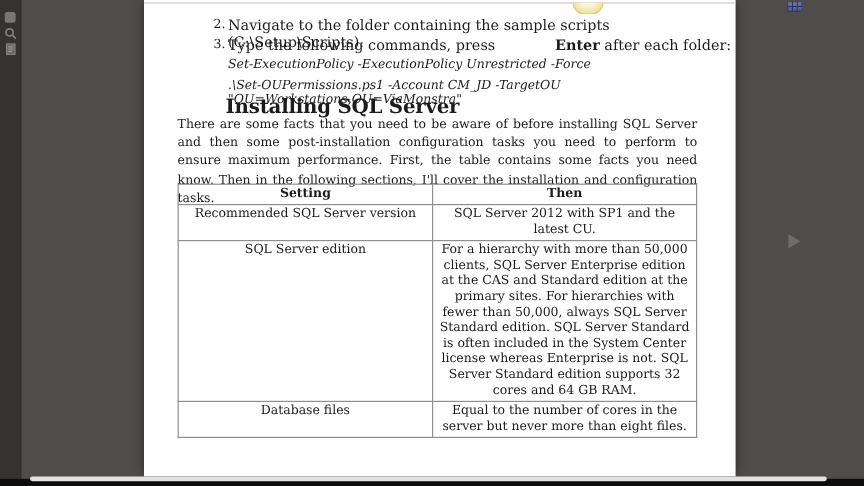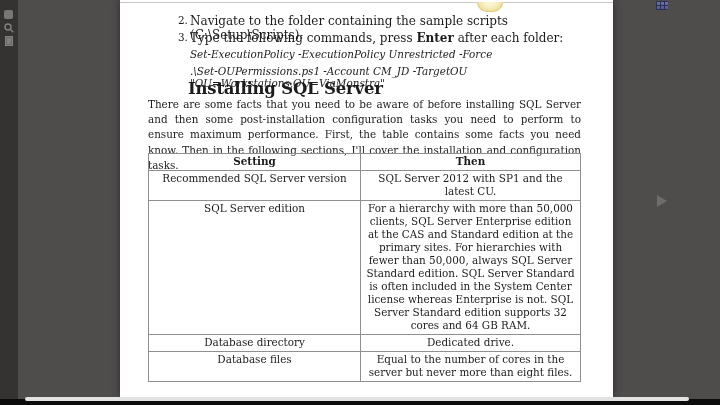--- a/index.html
+++ b/index.html
@@ -44,21 +44,21 @@
         background:
           linear-gradient(#2c3050 1px,transparent 1px) 0 0/12px 4px,
           linear-gradient(90deg,#2c3050 1px,transparent 1px) 0 0/4px 9px,
           linear-gradient(#6a77c0,#4c5690);
         border-radius:1px;}
 
   
   .bottom-black{position:absolute;left:0;bottom:0;width:720px;height:6px;background:#0c0c0c;}
   .h-scrollbar{position:absolute;left:25px;bottom:4px;width:664px;height:4px;
         background:#e2e2e2;border-radius:2px;cursor:pointer;}
-  b{font-weight:bold;}
+  b{font-weight:bold;margin-left:46px;}
 </style>
 </head>
 <body>
 
 <div class="screen">
 
   <div class="left-strip">
     <div class="strip-icon thumb-sq"></div>
     <svg class="strip-icon" style="top:23px" width="10" height="10" viewBox="0 0 10 10">
       <circle cx="4" cy="4" r="3" stroke="#9c9c9c" stroke-width="1.4" fill="none"></circle>
@@ -103,24 +103,20 @@
       <tbody>
           <tr>
             <td>Recommended SQL Server version</td>
             <td>SQL Server 2012 with SP1 and the latest CU.</td>
           </tr>
           <tr>
             <td>SQL Server edition</td>
             <td>For a hierarchy with more than 50,000 clients, SQL Server Enterprise edition at the CAS and Standard edition at the primary sites. For hierarchies with fewer than 50,000, always SQL Server Standard edition. SQL Server Standard is often included in the System Center license whereas Enterprise is not. SQL Server Standard edition supports 32 cores and 64 GB RAM.</td>
           </tr>
           <tr>
-            <td>Database directory</td>
-            <td>Dedicated drive.</td>
-          </tr>
-          <tr>
             <td>Database files</td>
             <td>Equal to the number of cores in the server but never more than eight files.</td>
           </tr>
         </tbody>
     </table>
   </div>
 
   <div class="next-arrow"></div>
 
   <div class="mini-grid"></div>

